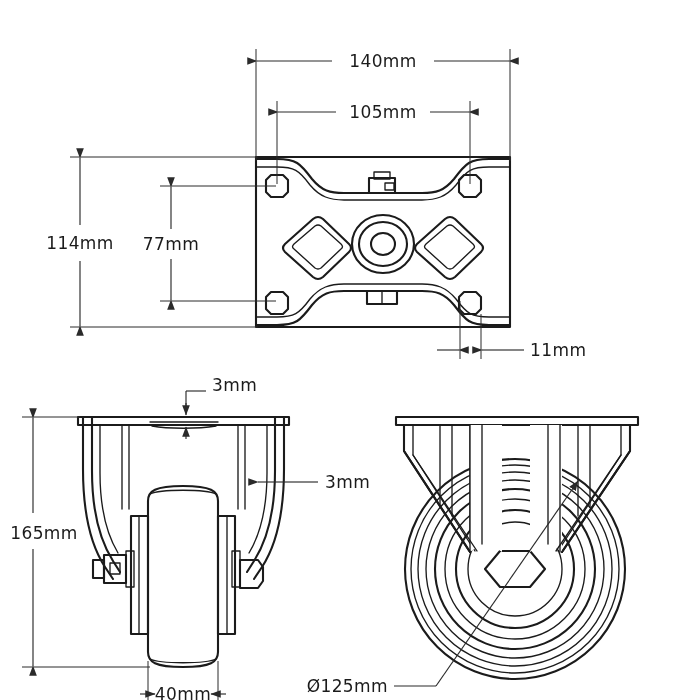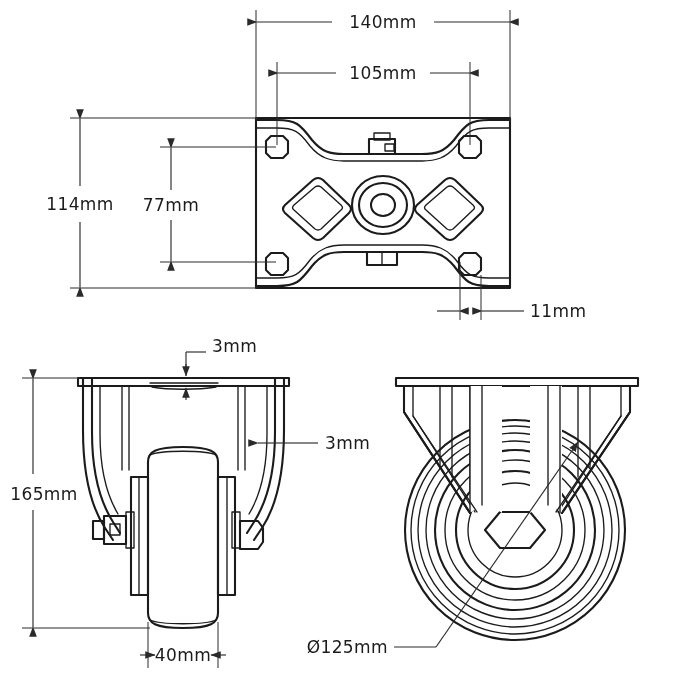--- a/index.html
+++ b/index.html
@@ -11,20 +11,21 @@
     width: 700px;
     height: 700px;
     overflow: hidden;
     font-family: "DejaVu Sans", sans-serif;
   }
   #drawing-root {
     position: relative;
     width: 700px;
     height: 492px;
     background: #5eead4;
+    margin-top: 39px;
   }
   svg.sheet {
     display: block;
     width: 700px;
     height: 700px;
   }
   
   .obj       { fill: none; stroke: #1b1b1b; stroke-width: 2.1; stroke-linejoin: round; stroke-linecap: round; }
   .obj-thin  { fill: none; stroke: #1b1b1b; stroke-width: 1.35; stroke-linejoin: round; stroke-linecap: round; }
   .dim       { fill: none; stroke: #2a2a2a; stroke-width: 1.15; stroke-linecap: butt; }

